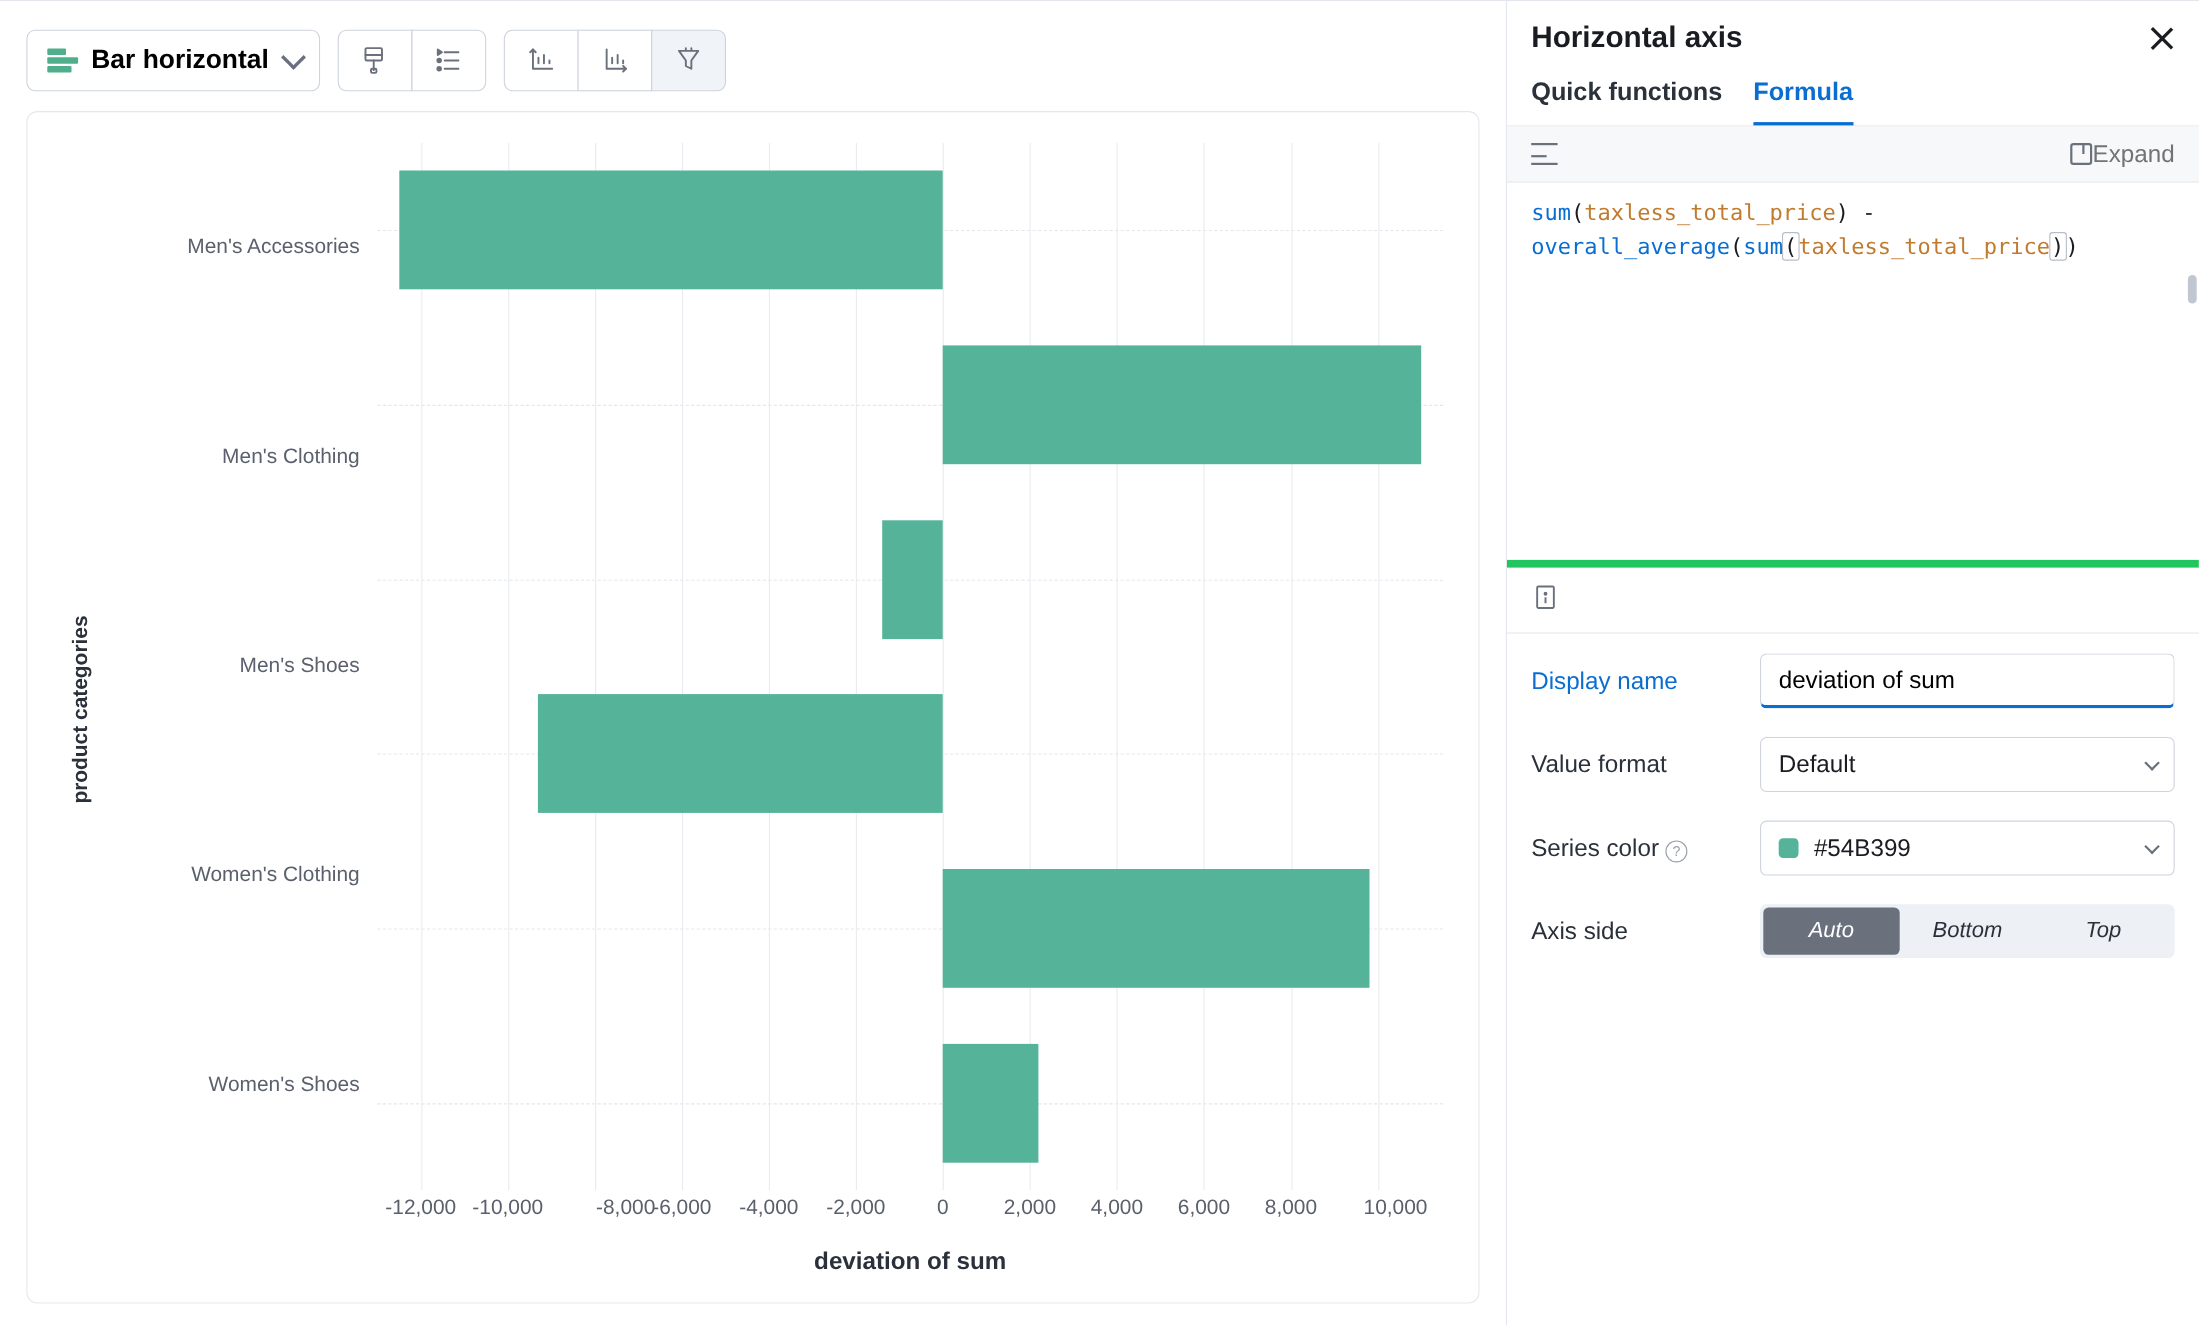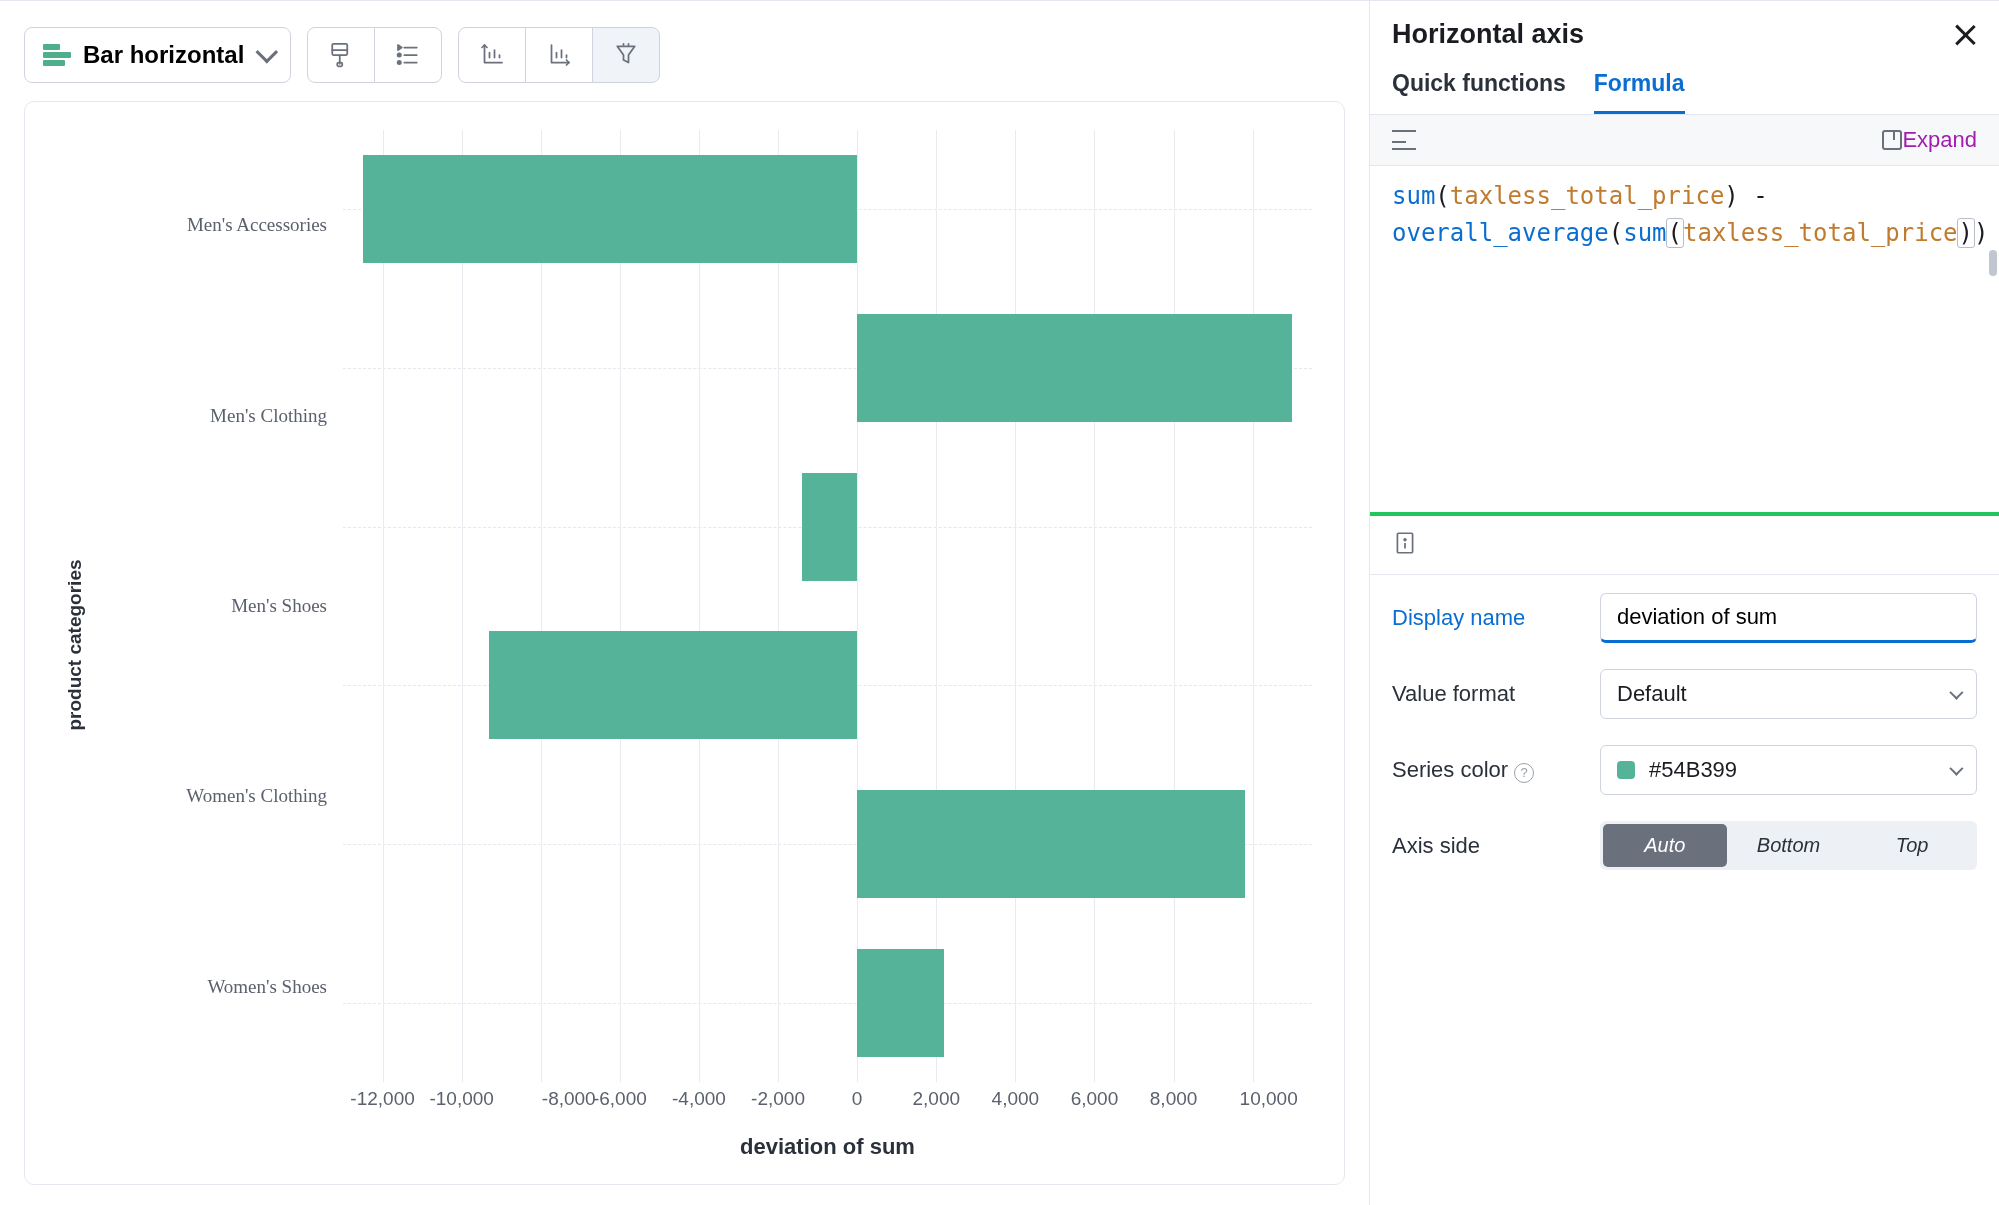--- a/index.html
+++ b/index.html
@@ -39,21 +39,21 @@
 
   
   .chart-card {
     border: 1px solid #e4e8ee; border-radius: 10px; flex: 1;
     padding: 28px 32px 24px 32px; display: flex; flex-direction: column;
   }
   .chart-area { flex:1; display:flex; }
   .ylabel-wrap { width: 36px; display:flex; align-items:center; justify-content:center; }
   .ylabel { transform: rotate(-90deg); white-space: nowrap; font-size:19px; font-weight:600; color:#2b313b; }
   .plot-col { flex:1; display:flex; flex-direction:column; }
-  .plot-body { flex:1; display:flex;font-family:Liberation Serif, serif; }
+  .plot-body { flex:1; display:flex; }
   .cat-labels { width: 250px; display:flex; flex-direction:column; }
   .cat-row { flex:1; display:flex; align-items:center; justify-content:flex-end; padding-right:16px; font-size:19px; color:#5a616d; position:relative;}
   .bars-area { flex:1; position:relative; }
   .grid-v { position:absolute; top:0; bottom:0; width:1px; background:#e8ebef; }
   .cat-dash { position:absolute; left:0; right:0; top:50%; border-top:1.5px dashed #e4e7ec; z-index:0;}
   .bars-col { position:absolute; inset:0; display:flex; flex-direction:column; }
   .bar-slot { flex:1; position:relative; }
   .bar { position:absolute; top:16%; height:68%; background:#69b99a; z-index:2; }
   .xaxis { display:flex; padding-left:250px; margin-top:6px;}
   .xaxis-inner { flex:1; position:relative; height:28px; }
@@ -67,25 +67,25 @@
   .close-x-icon::before,.close-x-icon::after{content:"";position:absolute;left:11px;top:-1px;width:2.5px;height:26px;background:#1a1c21;}
   .close-x-icon::before{transform:rotate(45deg);} .close-x-icon::after{transform:rotate(-45deg);}
 
   .tabs { display:flex; gap:28px; padding: 20px 22px 0 22px; border-bottom:1px solid #e4e8ee; }
   .tab { font-size:23px; font-weight:600; padding-bottom:14px; cursor:pointer; color:#2b313b; border-bottom:3px solid transparent;}
   .tab.active { color:#0a6ed1; border-bottom-color:#0a6ed1; }
 
   .formula-toolbar { display:flex; align-items:center; justify-content:space-between; padding:12px 22px; background:#f7f8fa; border-bottom:1px solid #e4e8ee;}
   .wrap-icon { width:24px; height:20px; border-top:2px solid #6a717d; border-bottom:2px solid #6a717d; position:relative;}
   .wrap-icon::after{content:"";position:absolute;top:9px;left:0;width:14px;height:2px;background:#6a717d;}
-  .expand-ctl { display:flex; align-items:center; font-size:22px; font-weight:500; color:#a21caf; cursor:pointer;}
+  .expand-ctl { display:flex; align-items:center; font-size:22px; font-weight:500; color:#737373; cursor:pointer;}
   .expand-icon { width:20px; height:20px; border:2px solid #6a717d; border-radius:3px; position:relative;}
   .expand-icon::before{content:"";position:absolute;width:2px;height:10px;background:#6a717d;left:9px;top:-2px;}
 
-  .formula-body { min-height:350px; padding:12px 22px; font-family: "SFMono-Regular", Consolas, Menlo, monospace; font-size:24px; line-height:1.55; position:relative; border-bottom:4px solid #22c55e;}
+  .formula-body { min-height:350px; padding:12px 22px; font-family: "SFMono-Regular", Consolas, Menlo, monospace; font-size:20px; line-height:1.55; position:relative; border-bottom:7px solid #22c55e;}
   .f-fn { color:#0a6ed1; }
   .f-var { color:#c07b2f; }
   .f-op { color:#1a1c21; }
   .bracket-hl { outline:1px solid #b7bec8; border-radius:2px; padding:0 1px; }
   .scroll-nub { position:absolute; right:2px; top:84px; width:8px; height:26px; background:#c1c7d0; border-radius:4px;}
 
   .doc-row { padding:14px 22px; border-bottom:1px solid #e4e8ee; }
   svg.doc-ref-icon { width:26px; height:26px; stroke:#6a717d; fill:none; stroke-width:1.6;}
 
   .form-rows { padding: 18px 22px; display:flex; flex-direction:column; gap:26px; }

